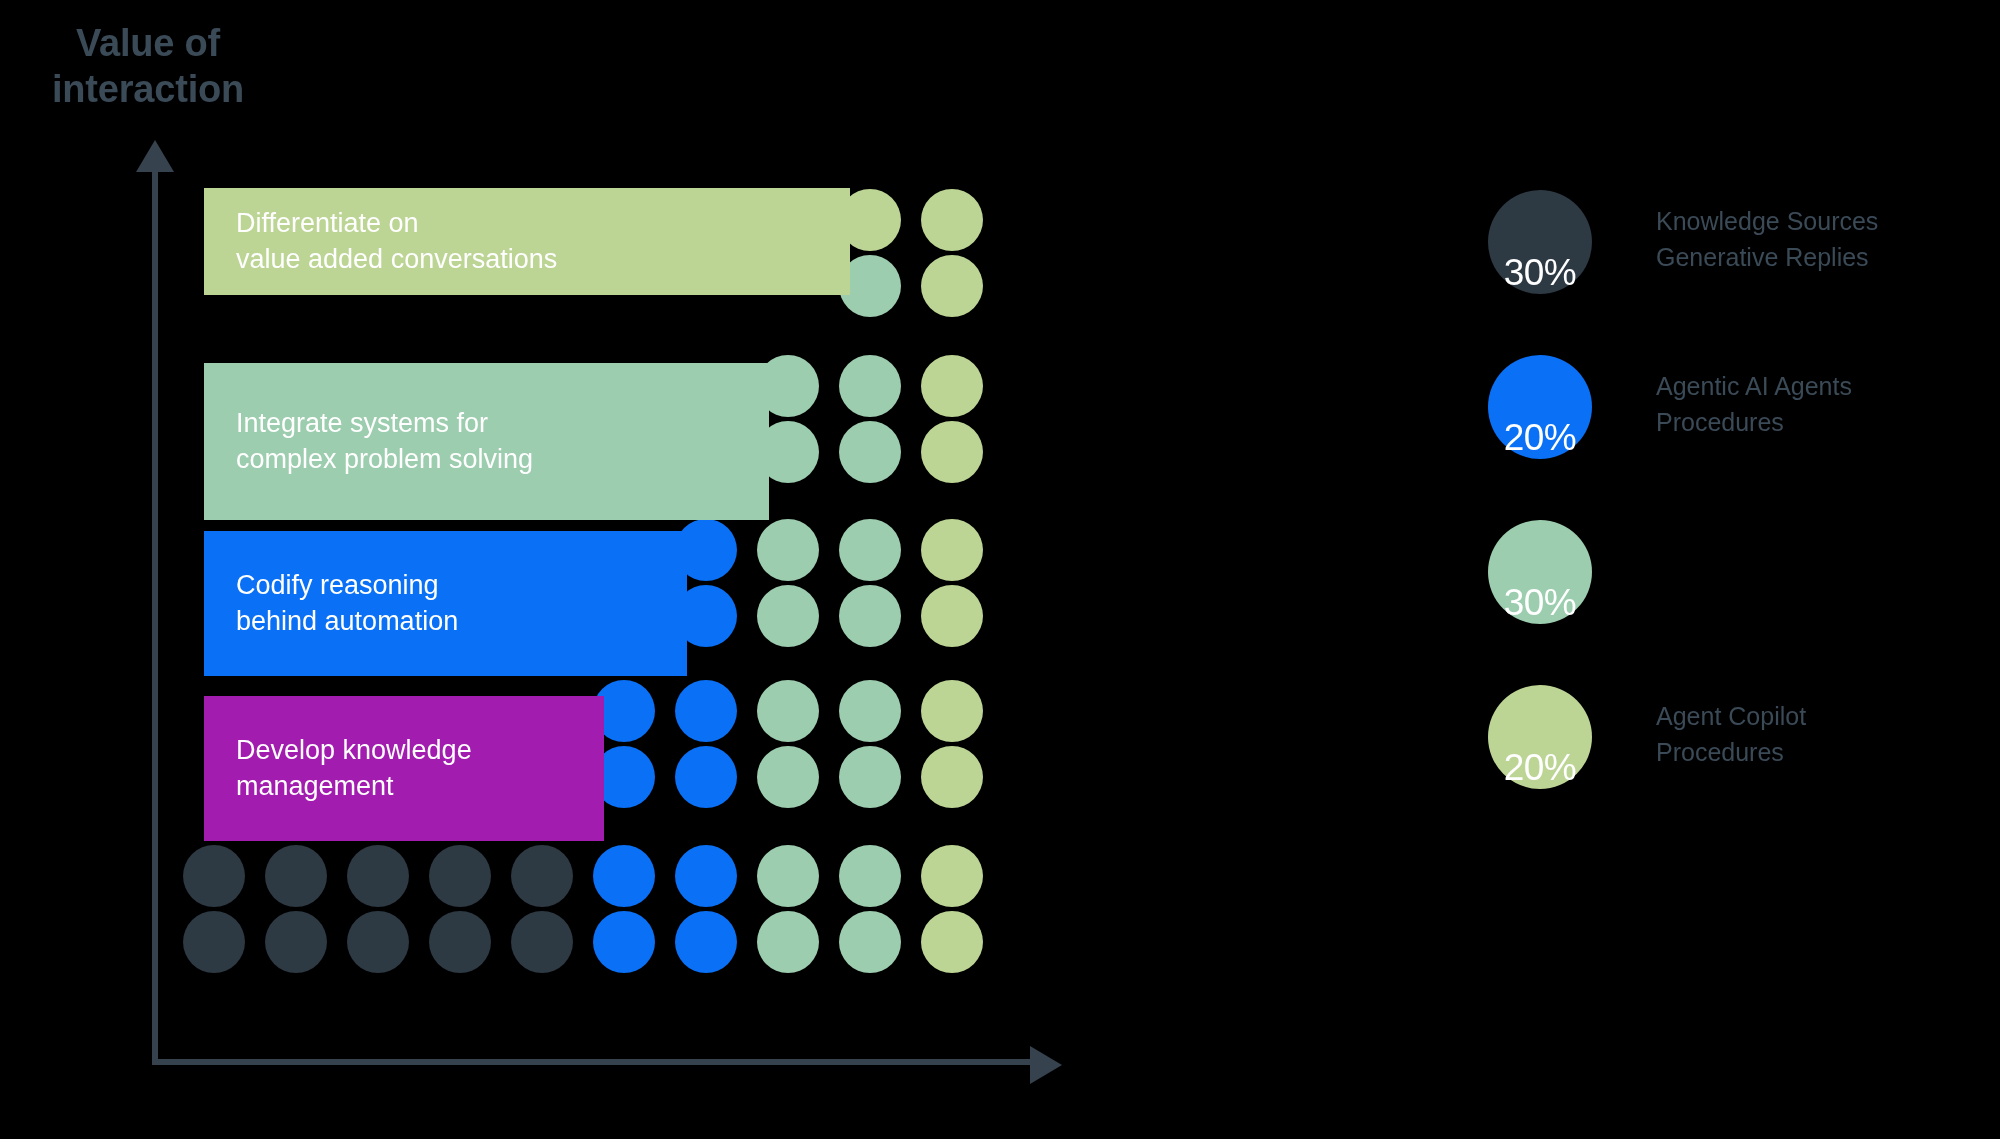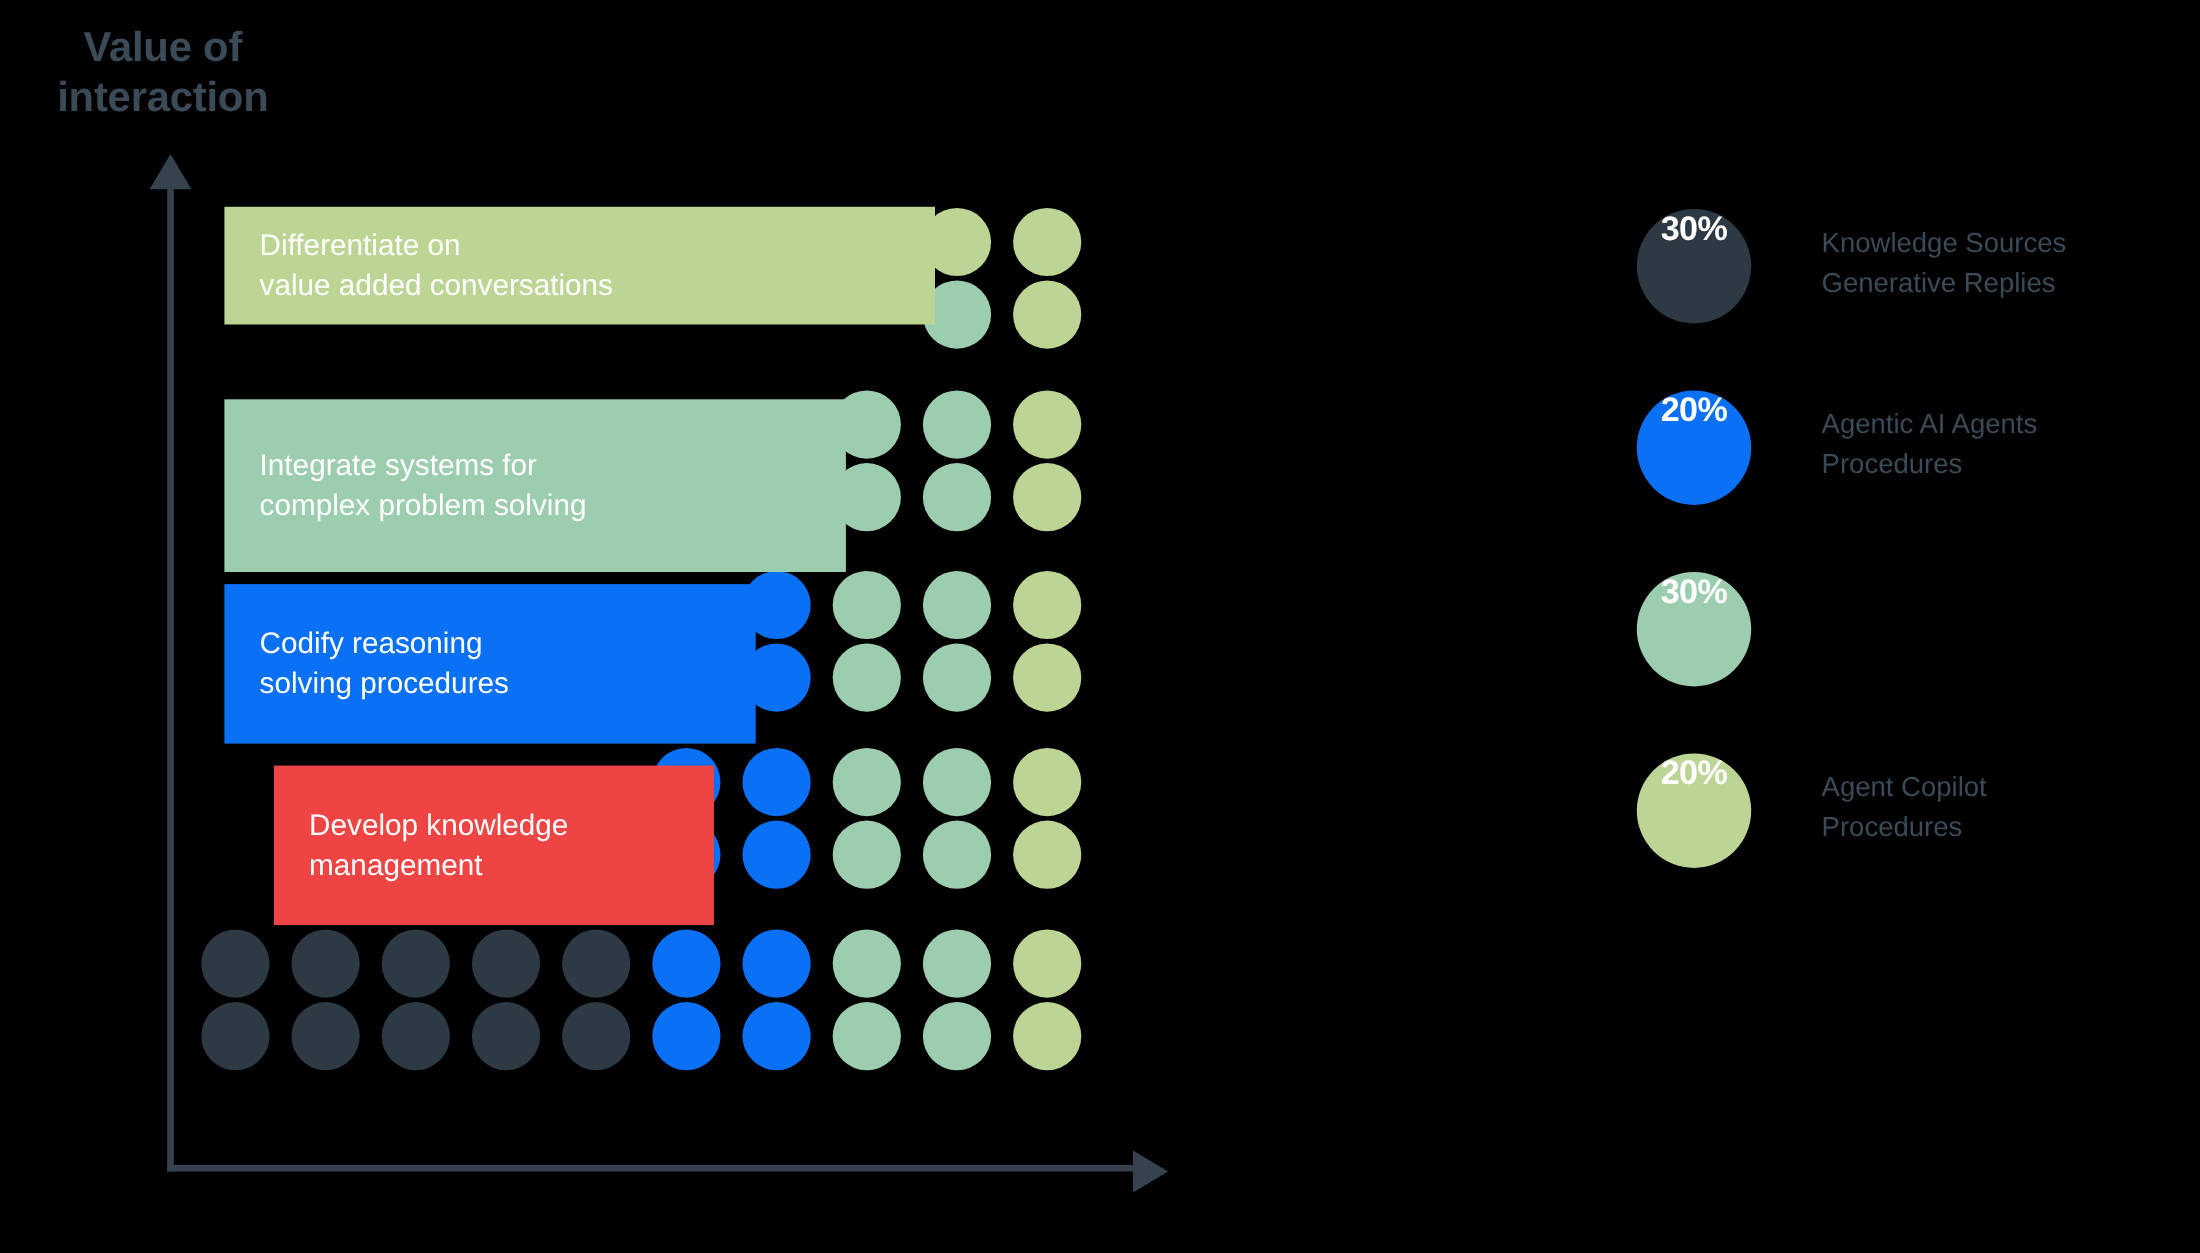--- a/index.html
+++ b/index.html
@@ -70,22 +70,22 @@
   
   #legend { position: absolute; left: 1488px; top: 190px; width: 480px; }
   .legend-row {
     position: relative;
     height: 165px;
   }
   .legend-circle {
     position: absolute; left: 0; top: 0;
     width: 104px; height: 104px;
     border-radius: 50%;
-    display: flex; align-items: flex-start; justify-content: center;
-    font-size: 31px; font-weight: 700;
+    display: flex; align-items: flex-end; justify-content: center;
+    font-size: 37px; font-weight: 400;
     color: #ffffff;
     letter-spacing: -0.5px;
   }
   .legend-label {
     position: absolute; left: 168px; top: 14px;
     color: #3b4a57;
     font-size: 25px;
     font-weight: 400;
     line-height: 1.42;
     white-space: pre-line;
@@ -158,23 +158,23 @@
   <div class="bar" id="bar-0" style="background: rgb(188, 213, 149); color: rgb(255, 255, 255);">
     <span>Differentiate on
 value added conversations</span>
   </div>
   <div class="bar" id="bar-1" style="background: rgb(156, 205, 174); color: rgb(255, 255, 255);">
     <span>Integrate systems for
 complex problem solving</span>
   </div>
   <div class="bar" id="bar-2" style="background: rgb(10, 112, 245); color: rgb(255, 255, 255);">
     <span>Codify reasoning
-solving procedures</span>
-  </div>
-  <div class="bar" id="bar-3" style="background: #ef4444; color: rgb(255, 255, 255); margin-left: 45px;">
+behind automation</span>
+  </div>
+  <div class="bar" id="bar-3" style="background: #a21caf; color: rgb(255, 255, 255);">
     <span>Develop knowledge
 management</span>
   </div>
 
   <div id="legend">
     <div class="legend-row">
       <div class="legend-circle" style="background: rgb(45, 57, 67);">
         <span>30%</span>
       </div>
       <div class="legend-label">Knowledge Sources

